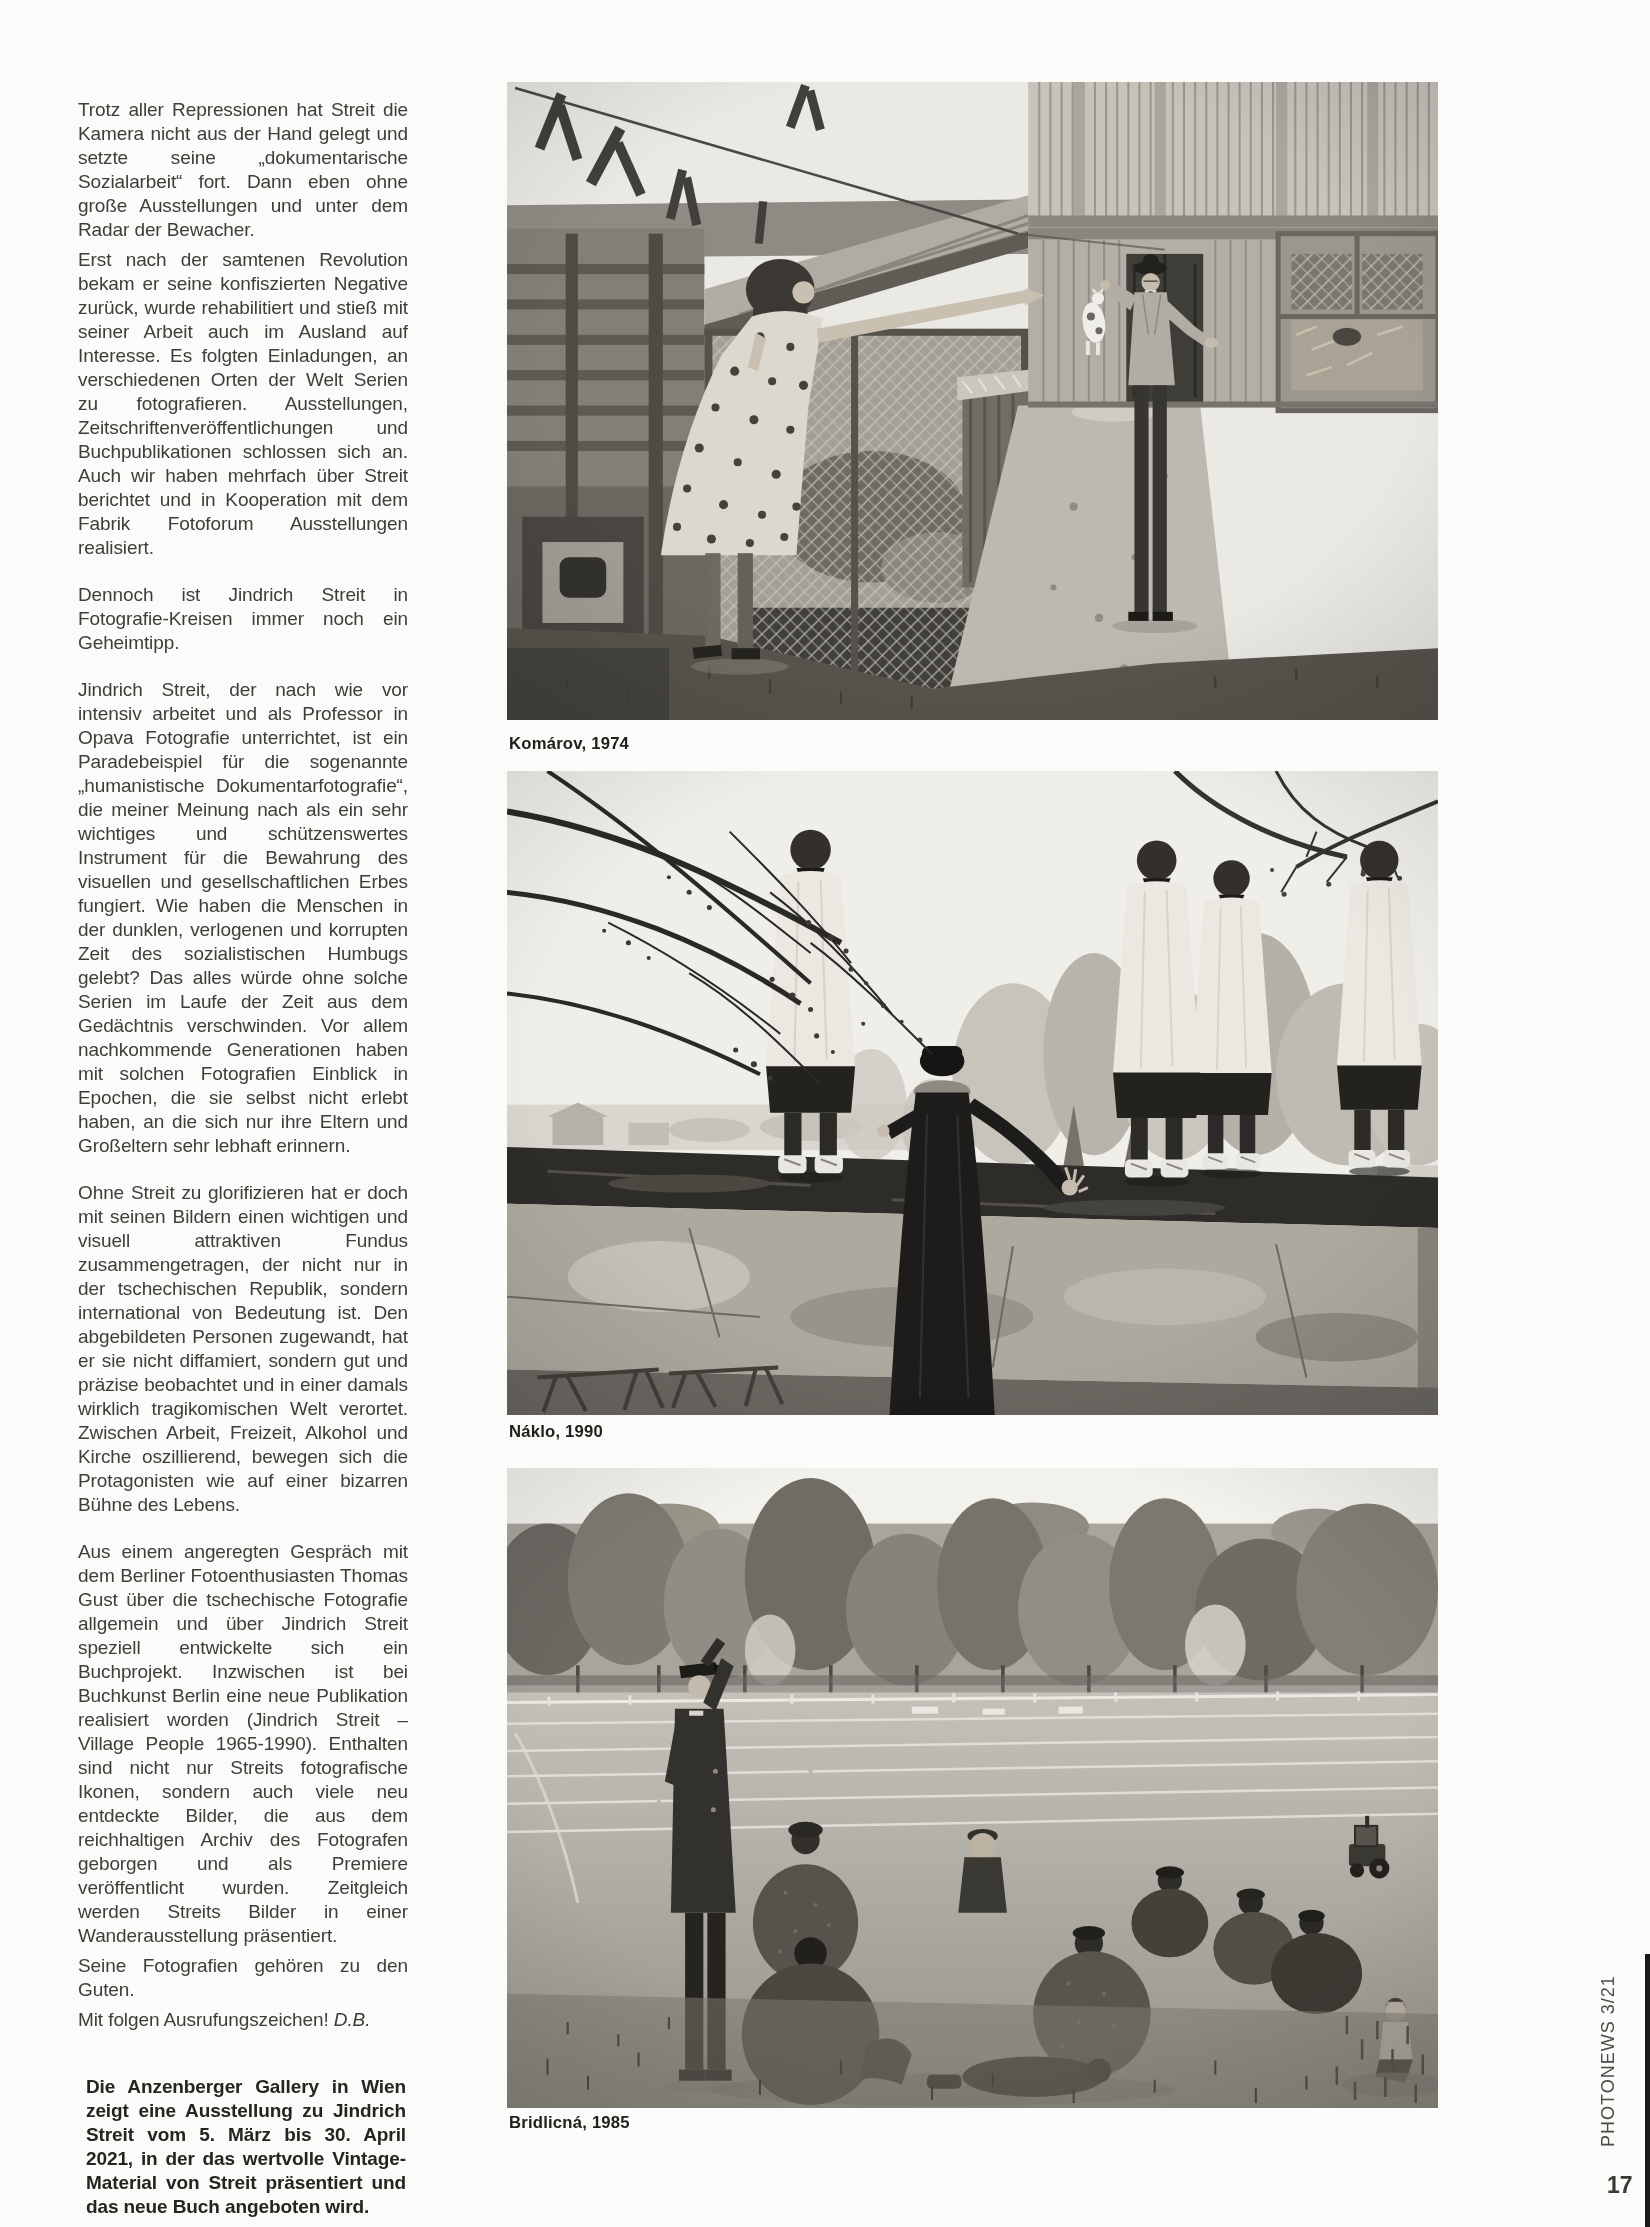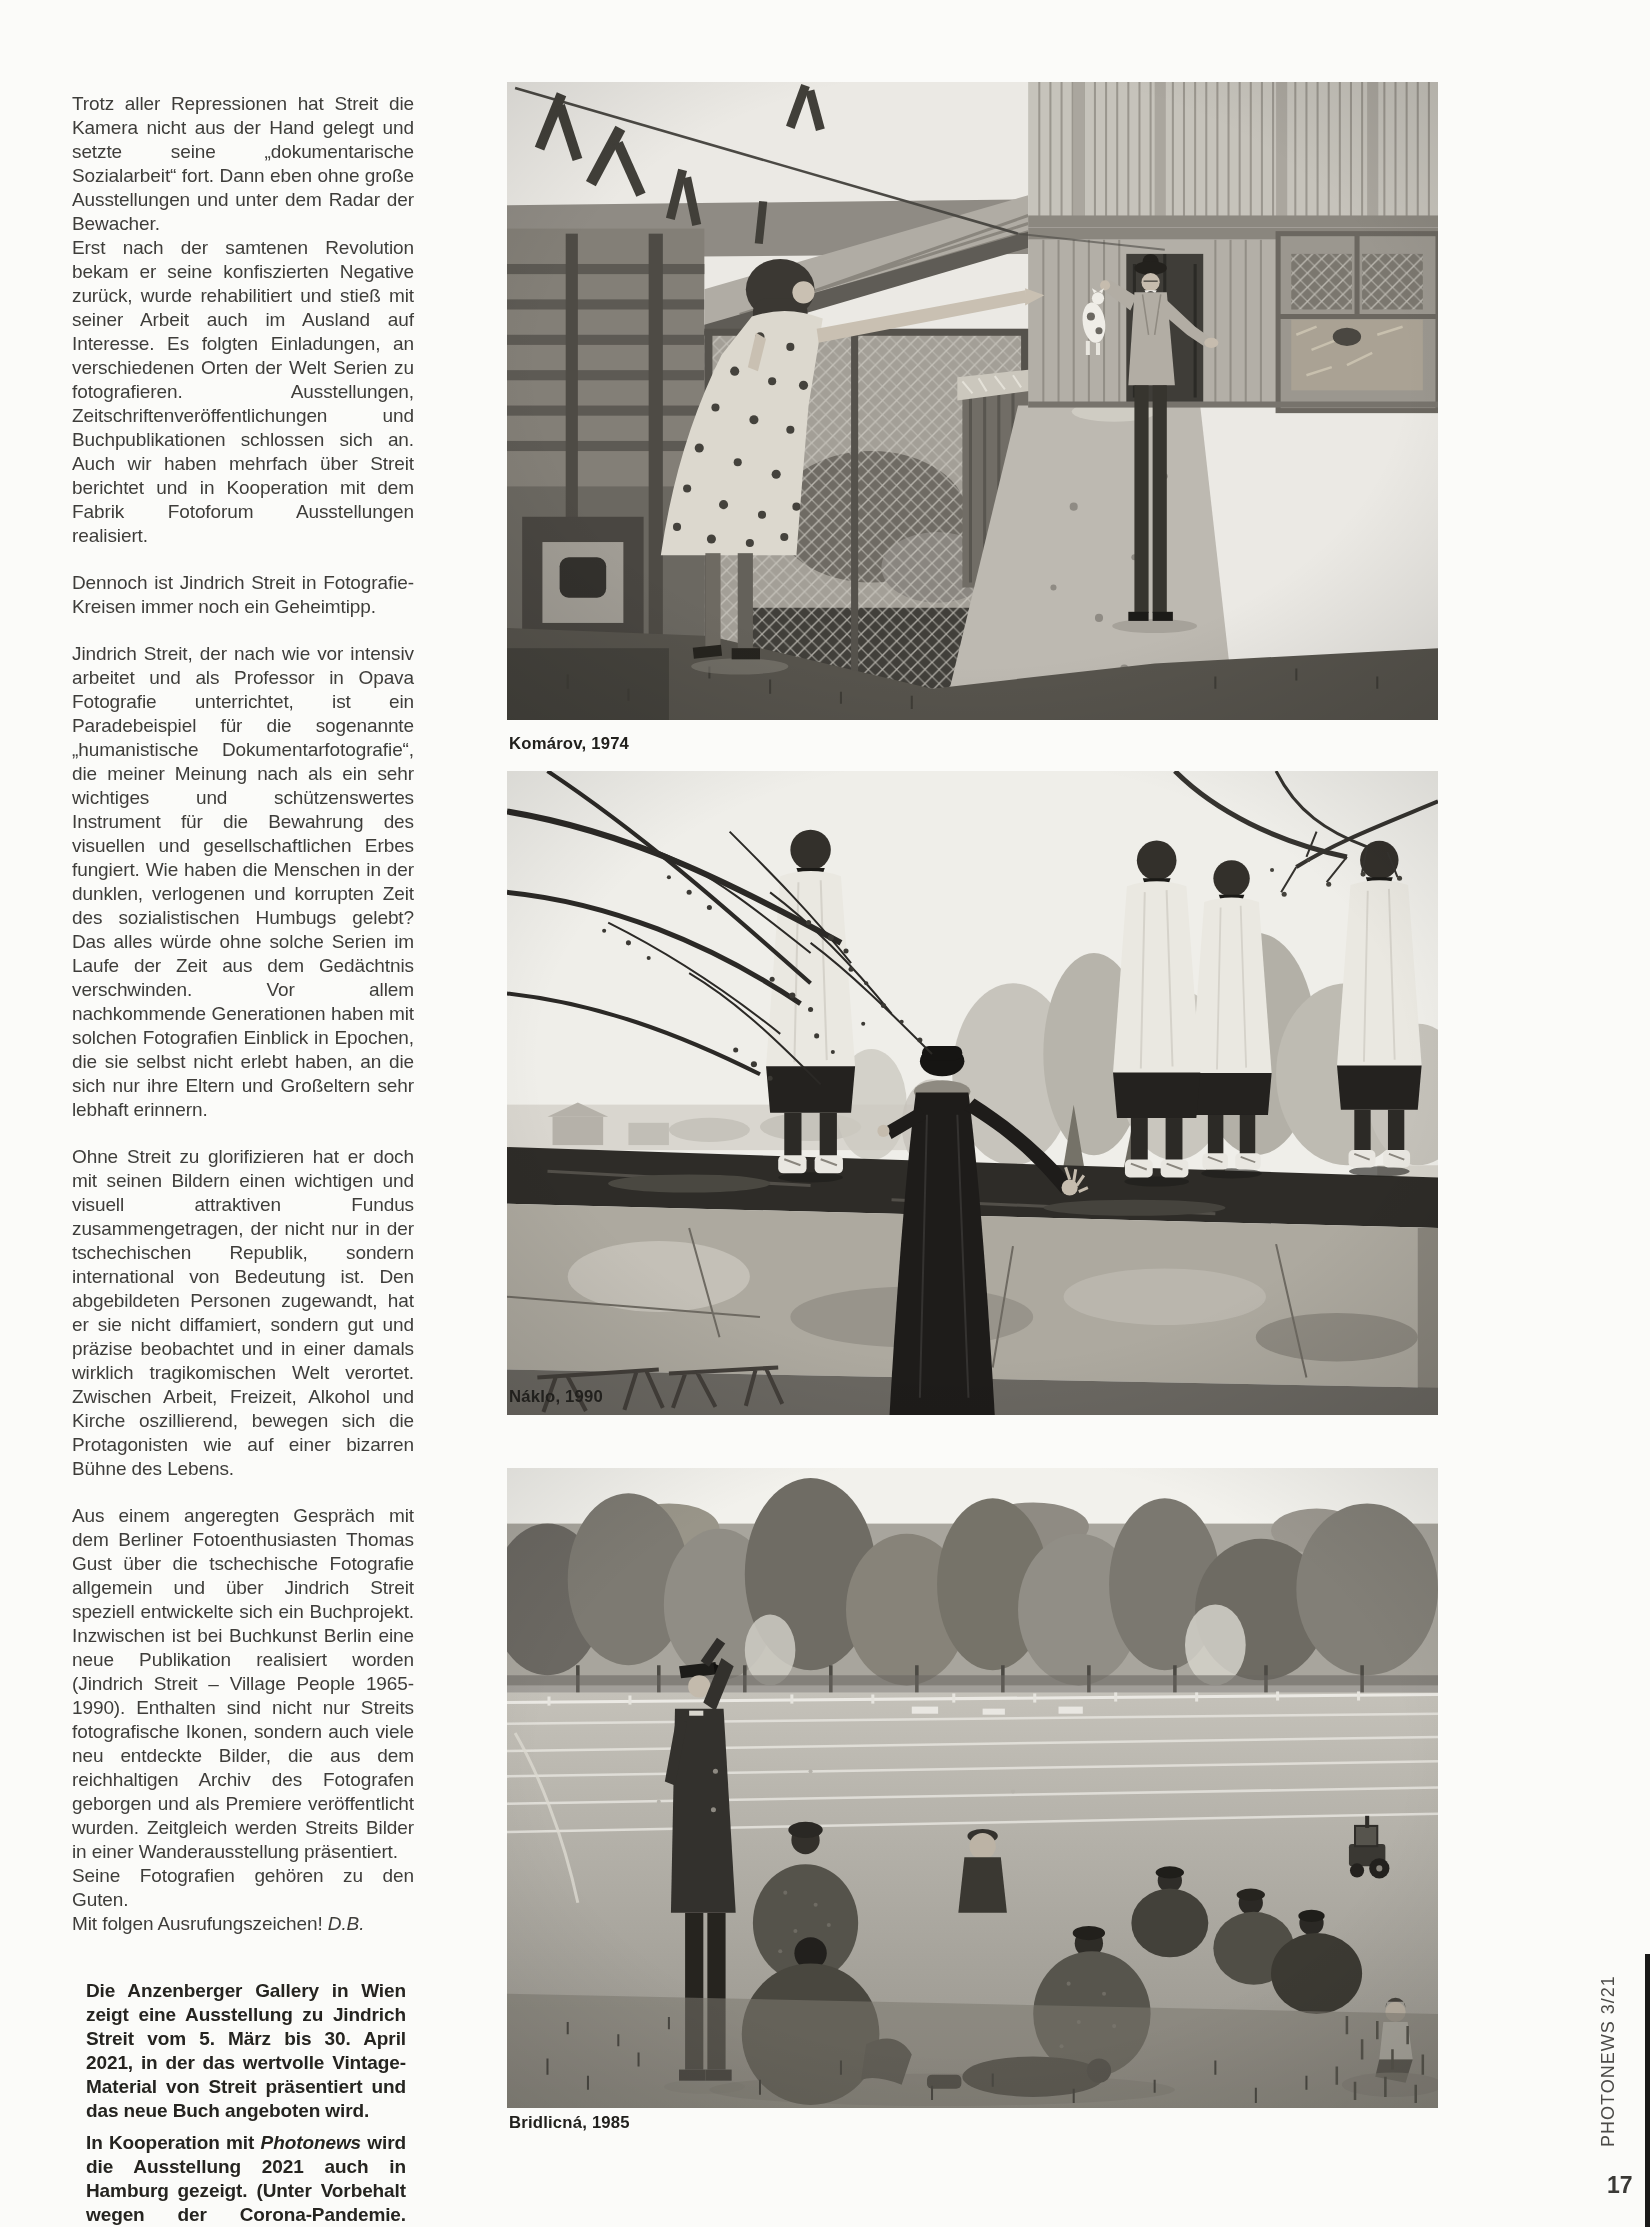--- a/index.html
+++ b/index.html
@@ -2,35 +2,35 @@
 <html lang="de" style="font-size:8px"><head>
 <meta charset="utf-8">
 <style>
   html,body{margin:0;padding:0;background:#9a9a9a;}
   .page{position:relative;width:1650px;height:2227px;background:#fbfbf9;
         font-family:"Liberation Sans",sans-serif;overflow:hidden;}
   
   .text-col{position:absolute;left:72px;top:92px;width:342px;
             color:#3e3d3a;font-size:19px;line-height:24px;text-align:justify;
             letter-spacing:-0.1px;}
-  .text-col p{margin:0;}
+  .text-col p{margin:6px;}
   .text-col p.gap{margin-top:23px;}
   .italic{font-style:italic;}
   .info-box{margin-top:43px;padding-left:6px;font-weight:700;color:#252420;
             font-size:19px;line-height:24px;}
   .info-box p{margin:8px;}
   
   figure.photo{position:absolute;left:507px;width:931px;margin:0;overflow:hidden;background:#d8d6d0;}
   figure.photo svg{display:block;width:100%;height:100%;}
   #photo1{top:82px;height:638px;}
   #photo2{top:771px;height:644px;}
   #photo3{top:1468px;height:640px;}
   .caption{position:absolute;left:509px;font-weight:700;font-size:16.7px;color:#21201d;
            letter-spacing:0.2px;}
-  #cap1{top:734px;} #cap2{top:1387px;} #cap3{top:2113px;}
+  #cap1{top:734px;} #cap2{top:1422px;} #cap3{top:2113px;}
   
   .vtitle{position:absolute;left:1598px;top:2016px;height:131px;
           writing-mode:vertical-rl;transform:rotate(180deg);
           font-size:18px;letter-spacing:1px;color:#4b4a47;white-space:nowrap;}
   .pagenum{position:absolute;left:1607px;top:2160px;font-size:23px;font-weight:700;color:#3a3936;margin-top:12px;}
   .edgebar{position:absolute;left:1645px;top:1954px;width:5.6px;height:273px;background:#191919;}
 </style>
 </head>
 <body>
 

